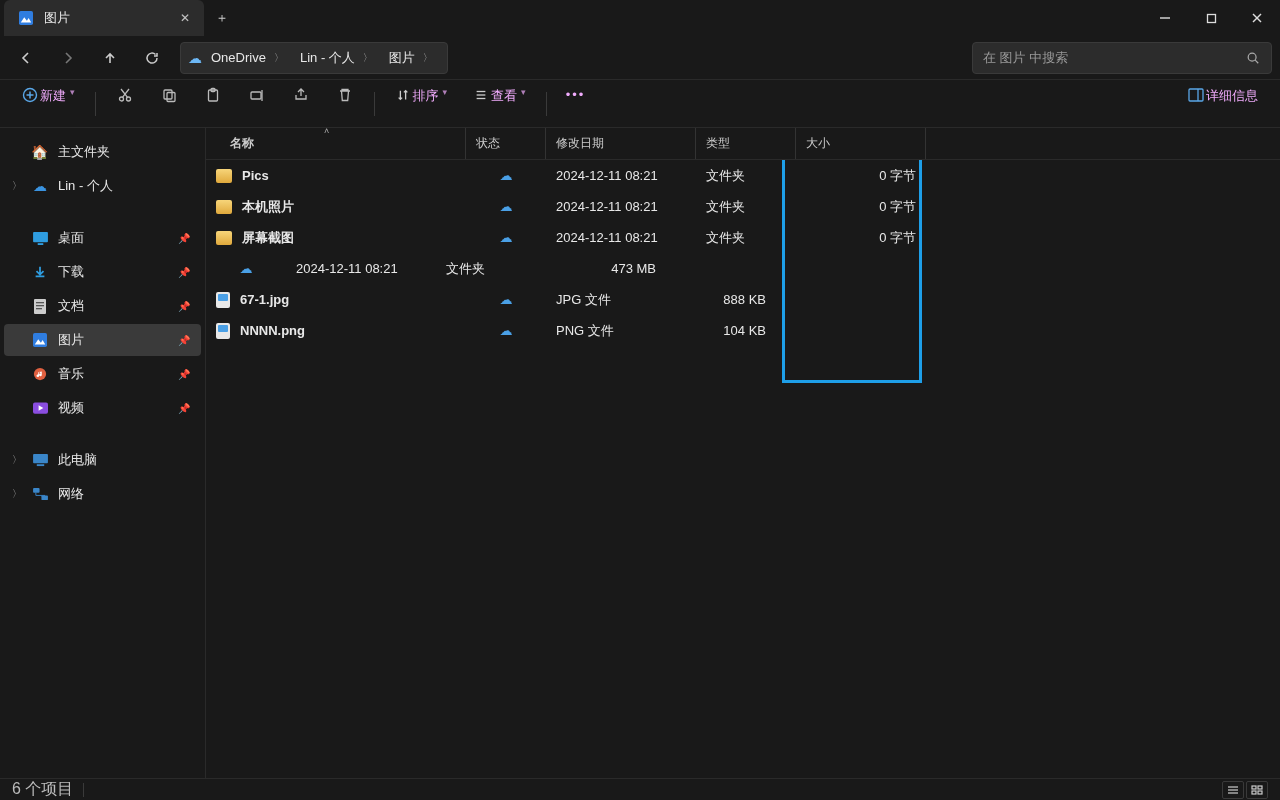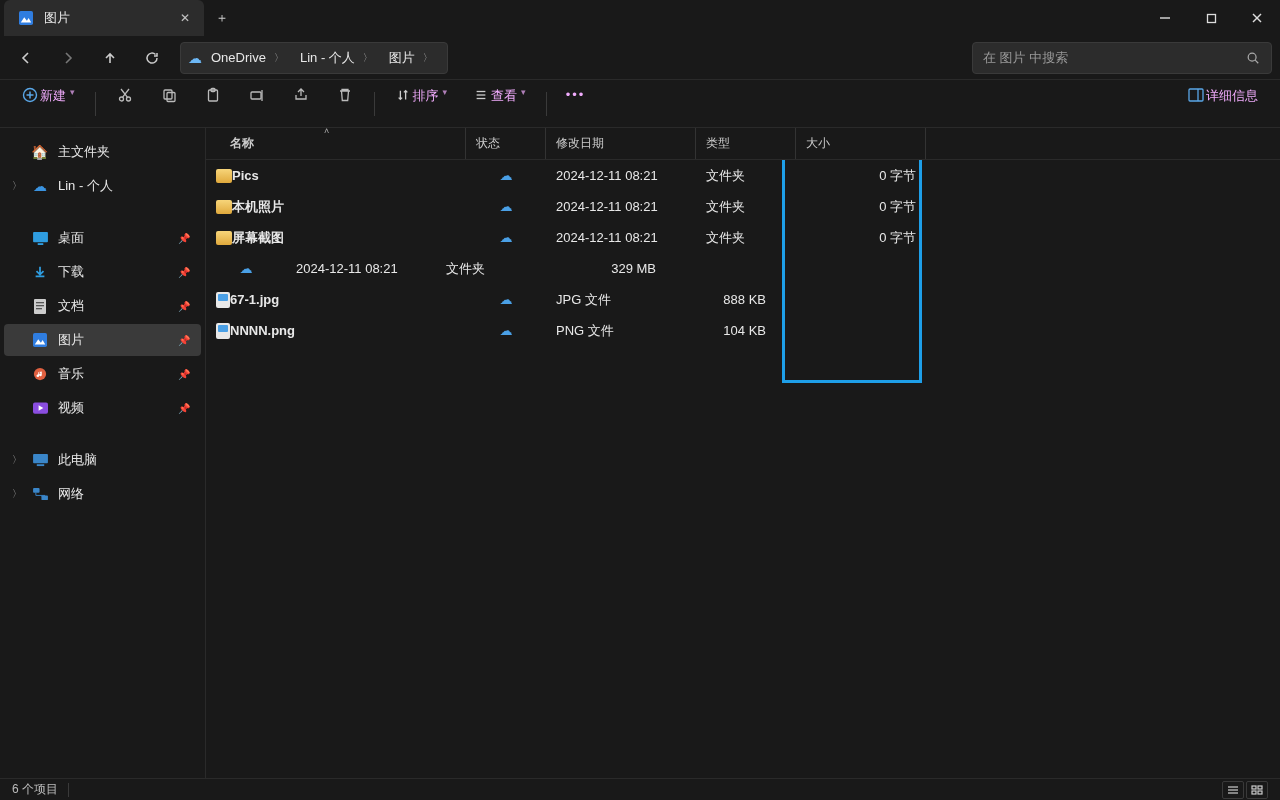--- a/index.html
+++ b/index.html
@@ -43,31 +43,31 @@
 .col.sep { border-right:1px solid #333; }
 .c-name { width:260px; padding-left:24px;font-weight:bold; }
 .c-status { width:80px; }
 .c-date { width:150px; }
 .c-type { width:100px; }
 .c-size { width:130px; justify-content:flex-end; text-align:right; }
 .sort-ind { position:absolute; left:118px; top:-2px; font-size:9px; color:#aaa; }
 .rows { flex:1; overflow:auto; }
 .row { height:31px; display:flex; align-items:center; font-size:13px; }
 .row .cell { padding:0 10px; display:flex; align-items:center; height:100%; }
-.row .c-name { }
+.row .c-name { gap:10px; }
 .row .c-status { justify-content:center; }
 .rows .c-size { justify-content:flex-end; }
 .folder-ic { width:16px; height:14px; background:linear-gradient(#f7d57a,#e0a93c); border-radius:2px; }
 .file-ic { width:14px; height:16px; background:#e8e8e8; border-radius:2px; position:relative; }
 .file-ic::after { content:""; position:absolute; top:2px; left:2px; right:2px; height:7px; background:#4aa0e6; border-radius:1px; }
 .cloud-ic { color:#4aa0e6; font-size:13px; }
 
 .hl-box { position:absolute; top:-9px; left:576px; width:140px; height:232px; border:3px solid #1e9fe8; pointer-events:none; }
 
-.status { height:22px; border-top:1px solid #2a2a2a; display:flex; align-items:center; padding:0 12px; font-size:12px; color:#bbb; gap:10px; }
+.status { height:22px; border-top:1px solid #2a2a2a; display:flex; align-items:center; padding:0 12px; font-size:16px; color:#bbb; gap:10px; }
 .status .vsep { width:1px; height:14px; background:#3a3a3a; }
 .status .modes { margin-left:auto; display:flex; gap:2px; }
 .status .modes div { width:22px; height:18px; display:flex; align-items:center; justify-content:center; border:1px solid #3a3a3a; border-radius:2px;}
 
 svg { display:block; }
 </style>
 </head>
 <body>
 
 <div class="titlebar">
@@ -429,21 +429,21 @@
           <div class="cell c-status">
             <span class="cloud-ic">☁</span>
           </div>
           <div class="cell c-date">
             <span>2024-12-11 08:21</span>
           </div>
           <div class="cell c-type">
             <span>文件夹</span>
           </div>
           <div class="cell c-size">
-            <span>329 MB</span>
+            <span>473 MB</span>
           </div>
         </div>
         <div class="row">
           <div class="cell c-name">
             <span class="file-ic"></span>
             <span>67-1.jpg</span>
           </div>
           <div class="cell c-status">
             <span class="cloud-ic">☁</span>
           </div>

